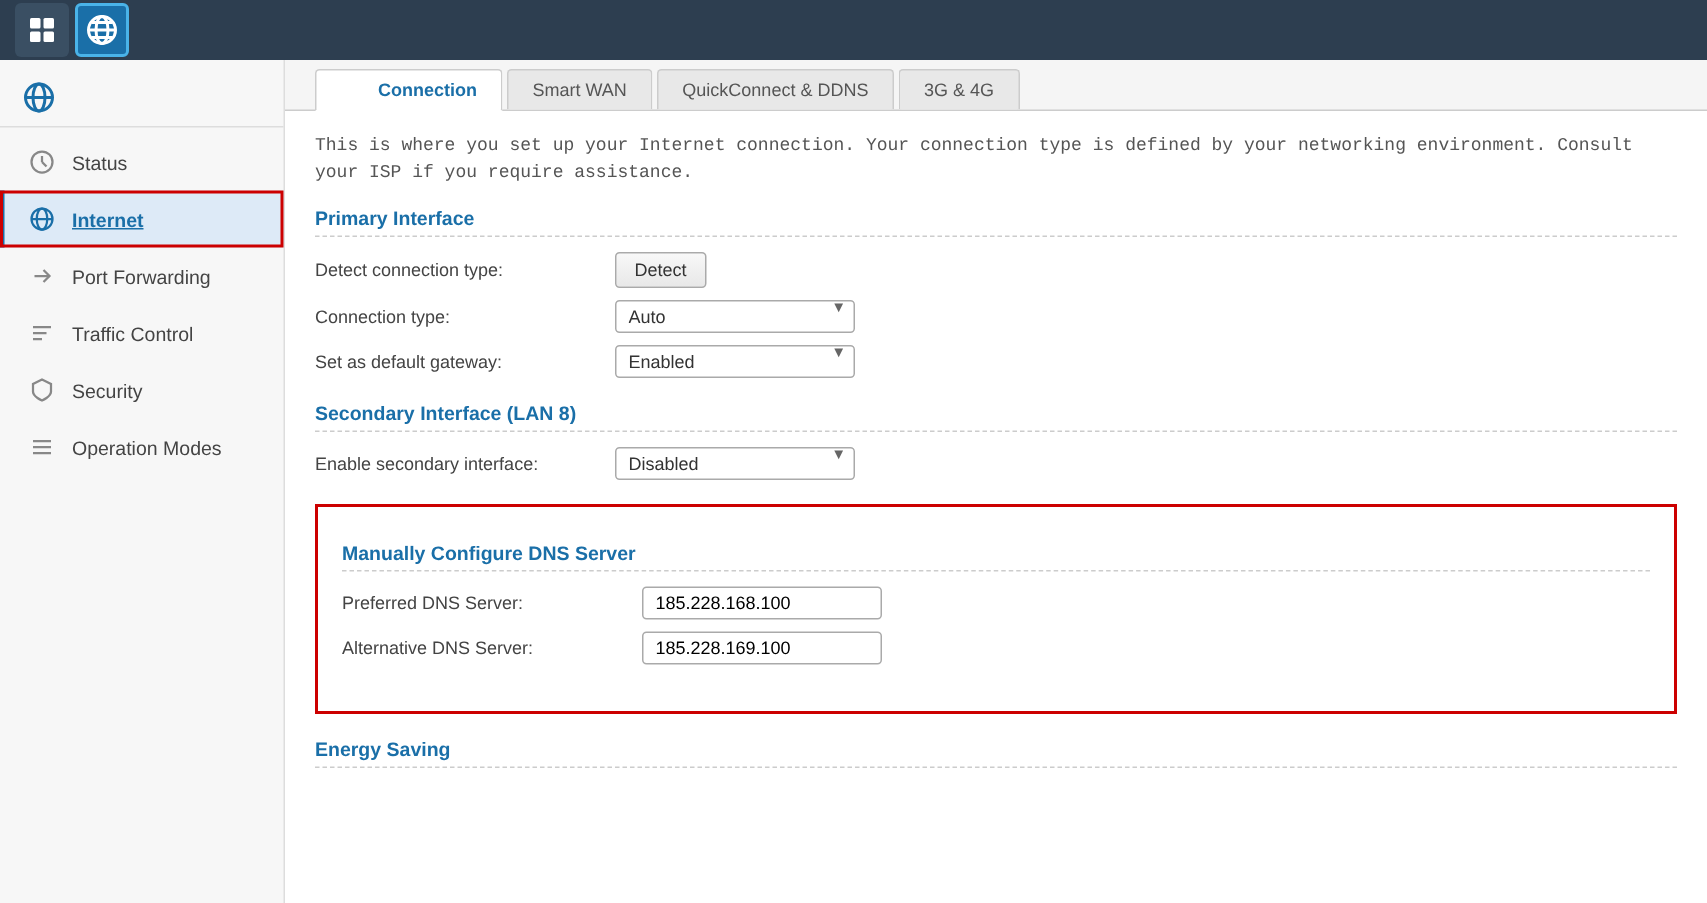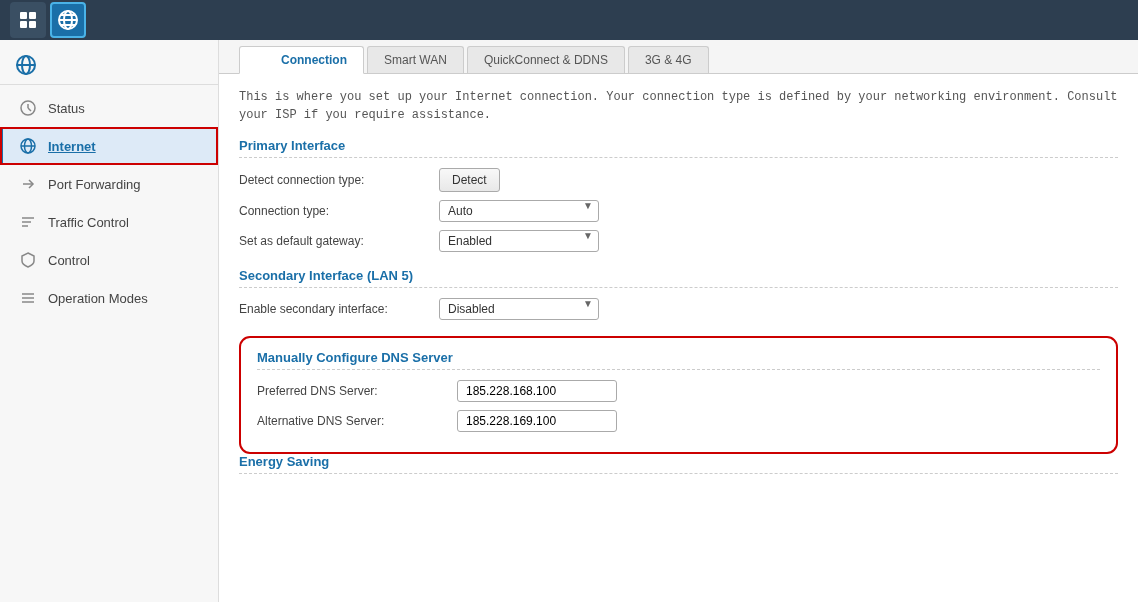--- a/index.html
+++ b/index.html
@@ -27,21 +27,21 @@
     }
 
     
     .layout {
       display: flex;
       height: calc(602px - 40px);
     }
 
     
     .sidebar {
-      width: 219px;
+      width: 190px;
       background: #f7f7f7;
       border-right: 1px solid #ddd;
       flex-shrink: 0;
       padding-top: 4px;
     }
     .sidebar-logo {
       padding: 10px 15px 8px;
       display: flex; align-items: center; gap: 8px;
       border-bottom: 1px solid #ddd;
       margin-bottom: 4px;
@@ -201,23 +201,23 @@
       padding: 3px 8px;
       border: 1px solid #aaa;
       border-radius: 3px;
       font-size: 12px;
       width: 160px;
     }
 
     
     .dns-section {
       border: 2px solid #cc0000;
-      border-radius: 11px;
-      padding: 12px 16px;
-      margin-bottom: 0;
+      border-radius: 0;
+      padding: 23px 16px;
+      margin-bottom: 16px;
     }
 
     
     .energy-section {
       margin-bottom: 16px;
     }
     .checkbox-row {
       display: flex;
       align-items: center;
       gap: 8px;
@@ -312,21 +312,21 @@
       </span>
       <span>Traffic Control</span>
     </div>
 
     <div class="sidebar-item">
       <span class="sidebar-icon">
         <svg width="18" height="18" viewBox="0 0 18 18" fill="none" stroke="#888" stroke-width="1.5">
           <path d="M9 2 L15 5 L15 10 C15 13.5 9 16 9 16 C9 16 3 13.5 3 10 L3 5 Z"></path>
         </svg>
       </span>
-      <span>Control</span>
+      <span>Security</span>
     </div>
 
     <div class="sidebar-item">
       <span class="sidebar-icon">
         <svg width="18" height="18" viewBox="0 0 18 18" fill="none" stroke="#888" stroke-width="1.5">
           <line x1="3" y1="5" x2="15" y2="5"></line>
           <line x1="3" y1="9" x2="15" y2="9"></line>
           <line x1="3" y1="13" x2="15" y2="13"></line>
         </svg>
       </span>
@@ -388,21 +388,21 @@
                 <option>Disabled</option>
               </select>
               <span class="select-arrow">▼</span>
             </div>
           </div>
         </div>
 
       </div>
 
       <div class="form-section">
-        <div class="section-heading">Secondary Interface (LAN 5)</div>
+        <div class="section-heading">Secondary Interface (LAN 8)</div>
 
         <div class="form-row">
           <span class="form-label">Enable secondary interface:</span>
           <div class="form-control">
             <div class="select-wrap">
               <select class="select-input">
                 <option>Disabled</option>
                 <option>Enabled</option>
               </select>
               <span class="select-arrow">▼</span>

